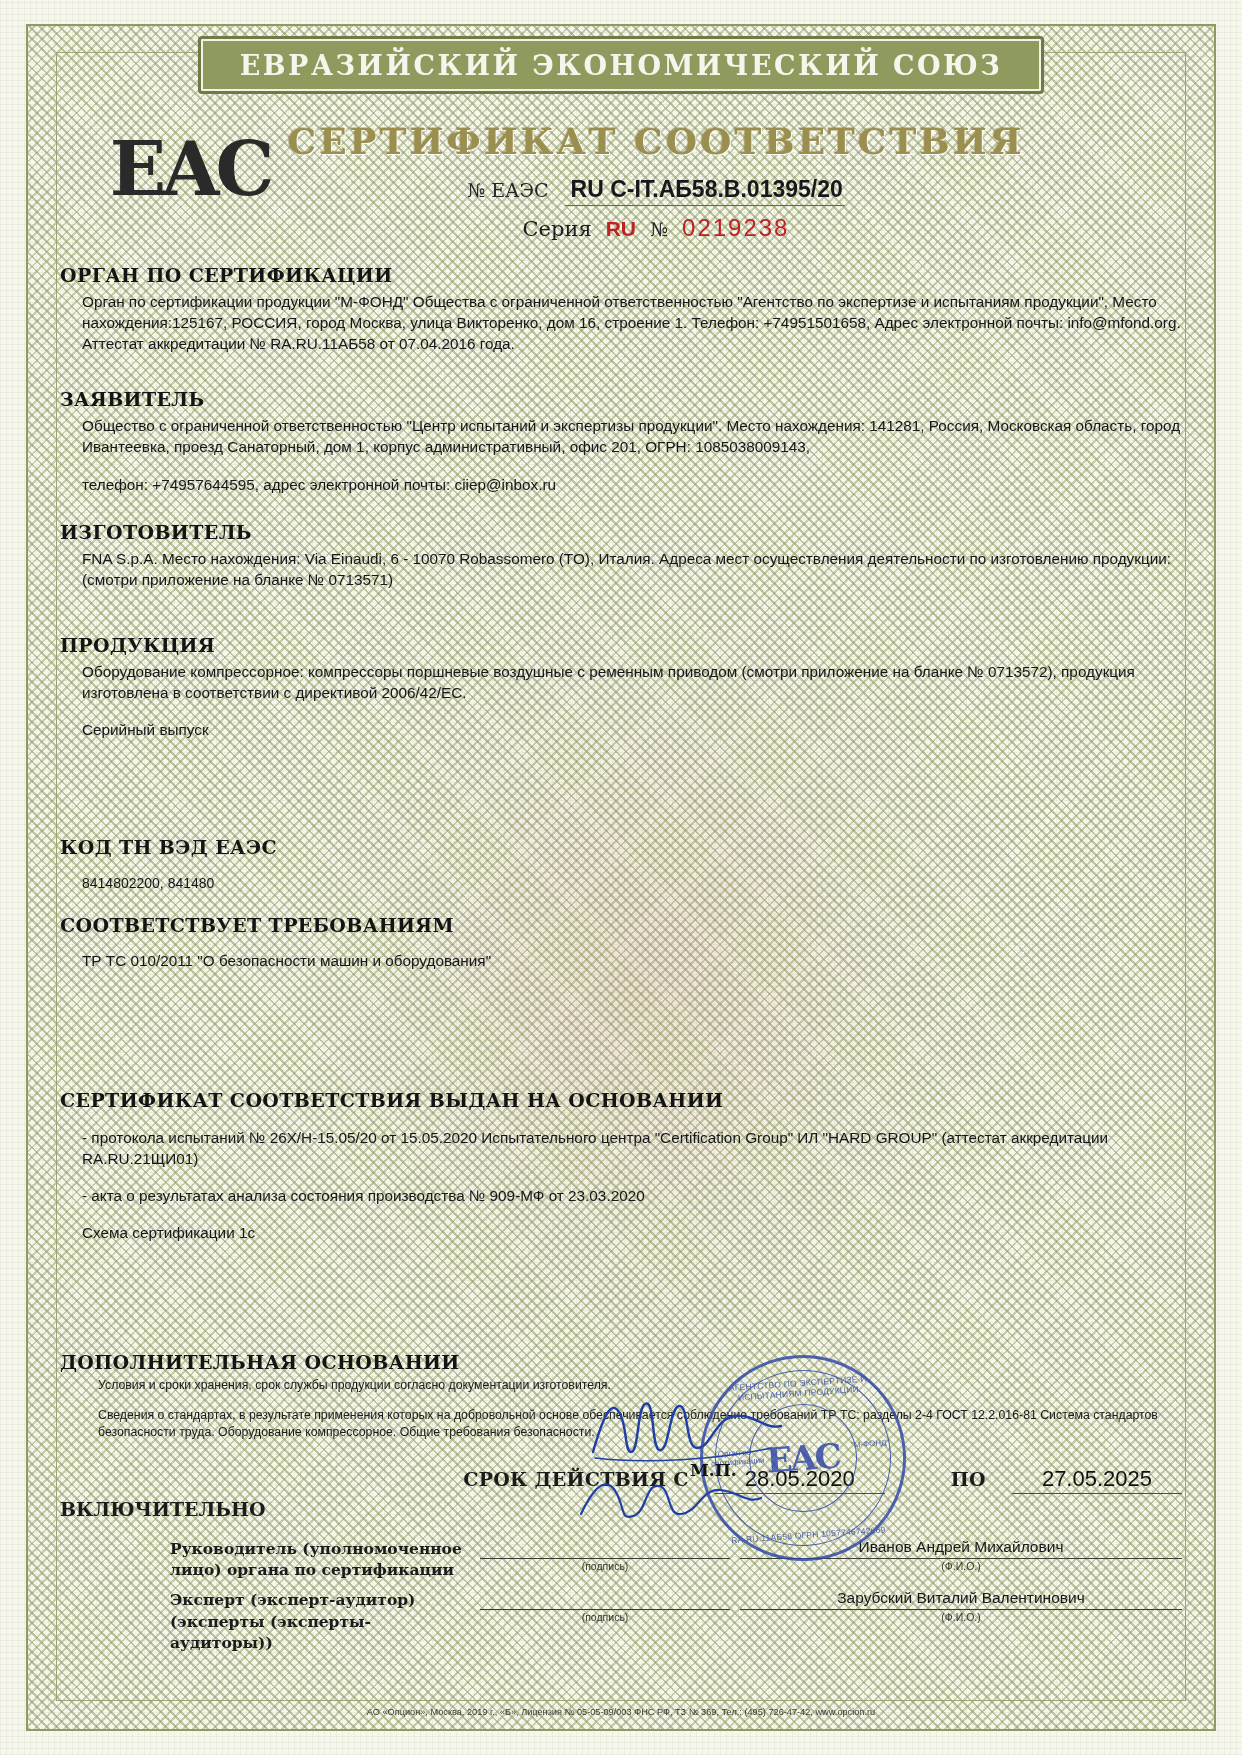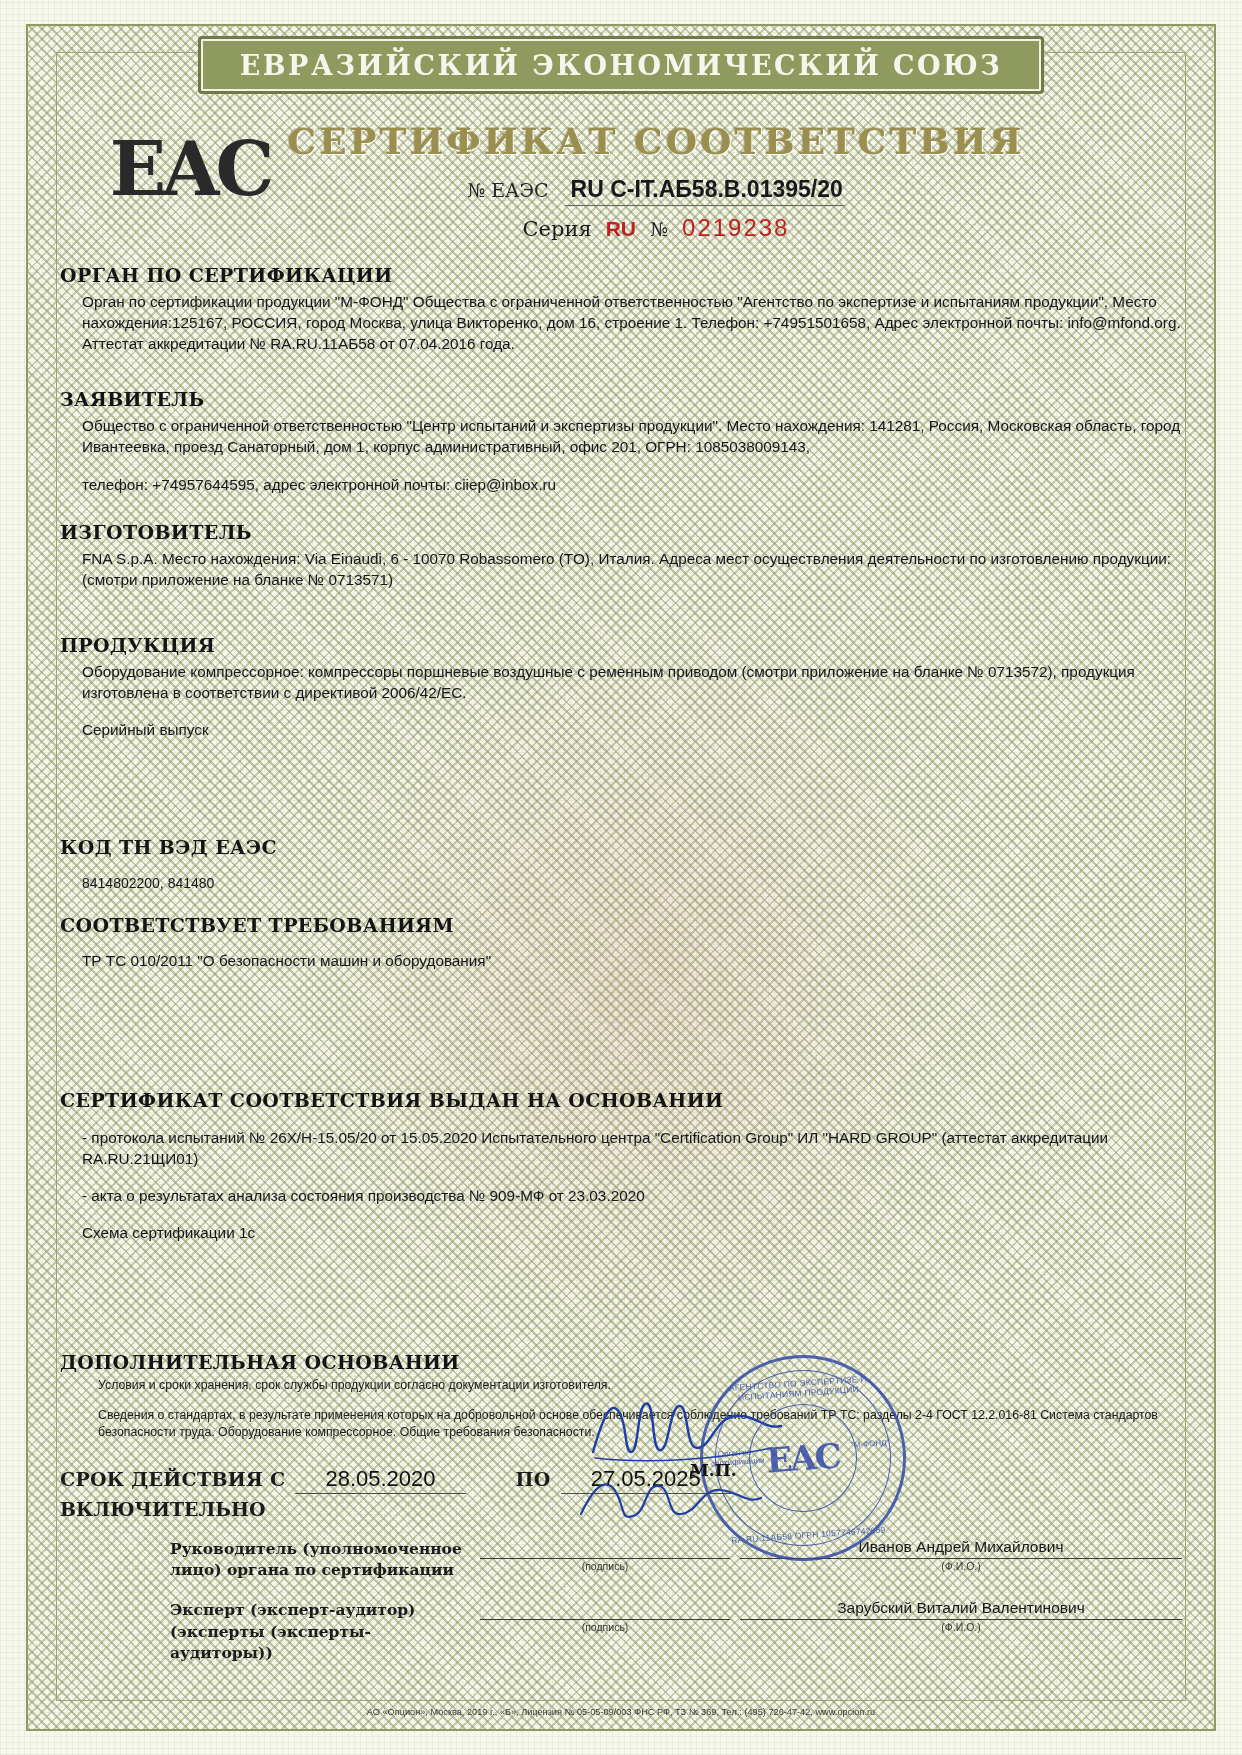--- a/index.html
+++ b/index.html
@@ -176,22 +176,23 @@
     padding-left: 38px;
     margin-top: 4px;
     color: #1b1b1b;
   }
 
   
   .validity {
     margin-top: 26px;
     display: flex;
     align-items: baseline;
-    gap: 10px;
-    font-family: "DejaVu Serif", serif;
+    gap: 26px;
+    font-family: "DejaVu Serif", serif;
+    justify-content: flex-end;
   }
   .validity .lab {
     font-weight: bold;
     font-size: 19px;
     letter-spacing: .3px;
   }
   .date-val {
     font-family: "Liberation Sans", sans-serif;
     font-size: 22px;
     color: #111;
@@ -447,21 +448,21 @@
           <div class="rule"></div>
           <div class="cap">(подпись)</div>
         </div>
         <div class="sig-name">
           <div class="nm">Иванов Андрей Михайлович</div>
           <div class="rule"></div>
           <div class="cap">(Ф.И.О.)</div>
         </div>
       </div>
 
-      <div class="sig-row" style="margin-top:18px;">
+      <div class="sig-row" style="margin-top:8px;">
         <div class="sig-role">
           <div>Эксперт (эксперт-аудитор)</div>
           <div>(эксперты (эксперты-аудиторы))</div>
         </div>
         <div class="sig-line">
           <div class="rule"></div>
           <div class="cap">(подпись)</div>
         </div>
         <div class="sig-name">
           <div class="nm">Зарубский Виталий Валентинович</div>

